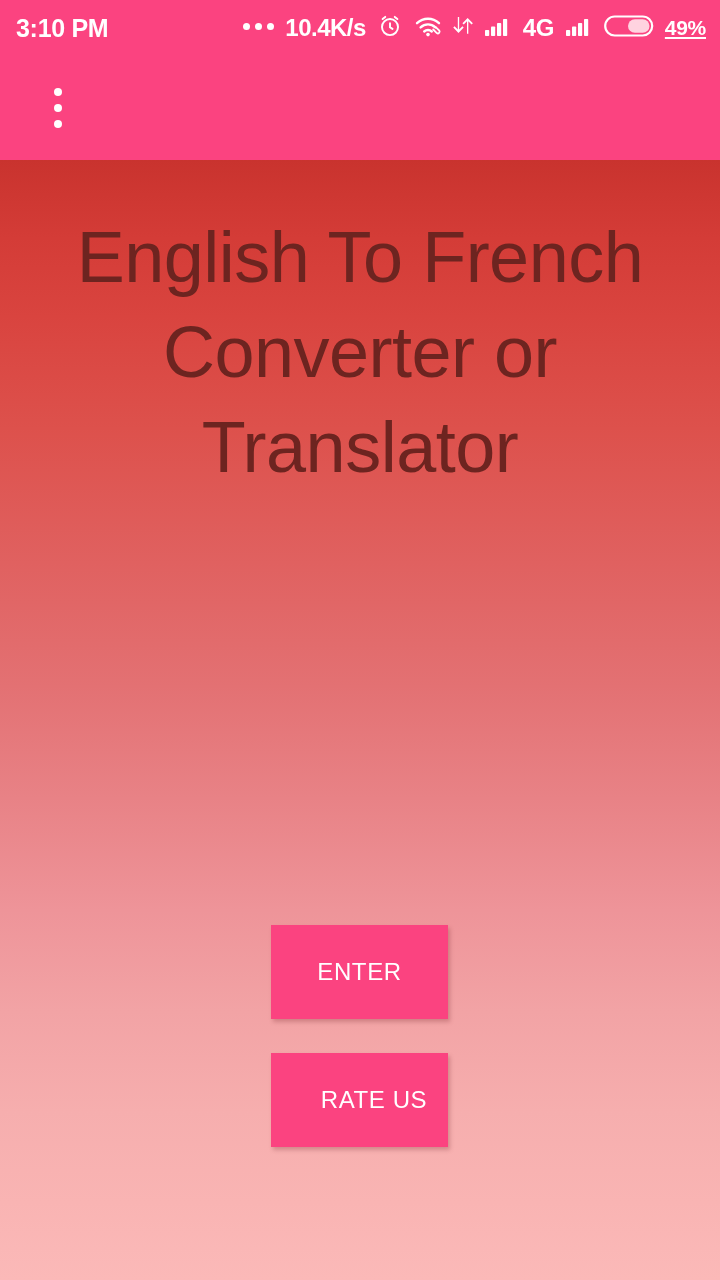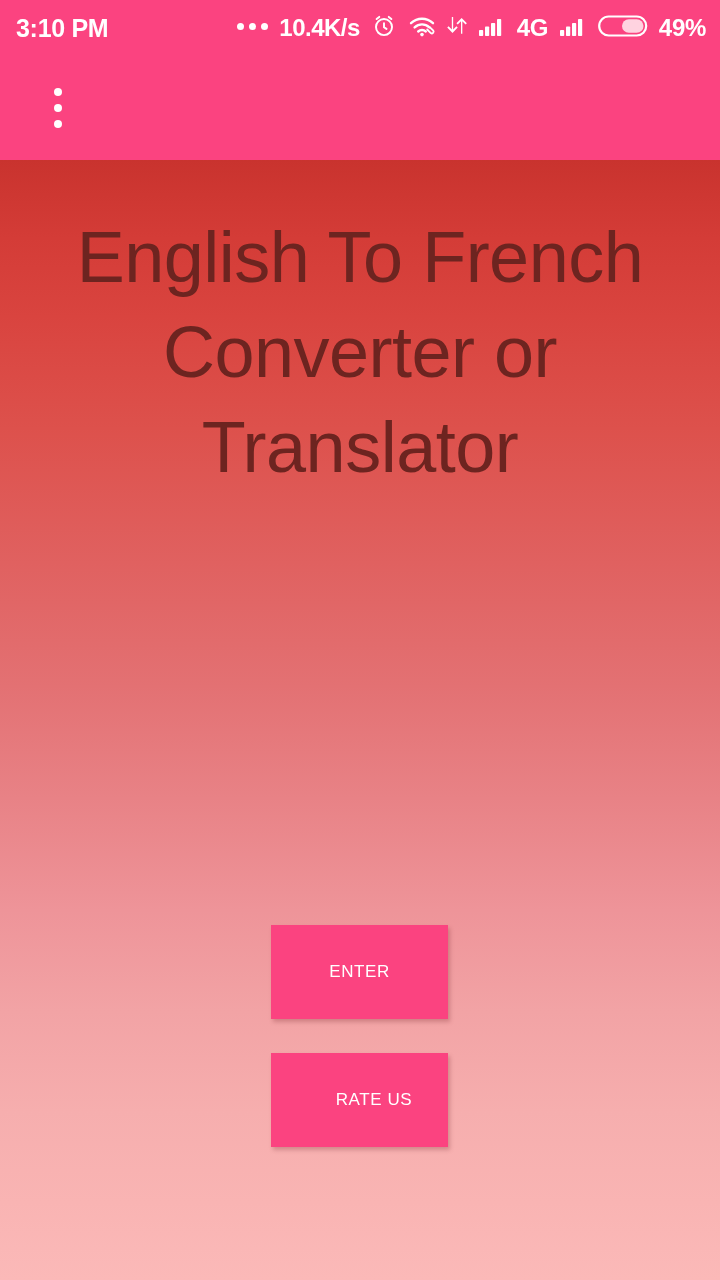--- a/index.html
+++ b/index.html
@@ -23,21 +23,21 @@
     font-size:25px; font-weight:bold; letter-spacing:-0.3px;
     color:#ffffff; white-space:nowrap;
   }
   .status-right{
     margin-left:auto;
     display:flex; align-items:center; gap:11px;
   }
   .dots-icon{ display:flex; gap:5px; align-items:center; padding-bottom:3px;}
   .dots-icon i{ width:7px;height:7px;border-radius:50%;background:#ffffff;display:block;}
   .netspeed{ font-size:24px; font-weight:bold; letter-spacing:-0.5px; white-space:nowrap;}
-  .pct{ font-size:24px; font-weight:bold; letter-spacing:-0.3px;}
+  .pct{ font-size:21px; font-weight:bold; letter-spacing:-0.3px;text-decoration:underline;}
   .sb-ico{ display:block; }
 
   
   .app-bar{
     position:absolute; top:56px; left:0; width:720px; height:104px;
     background:#fb4380;
     display:flex; align-items:center;
     padding:0 22px 0 34px;
   }
   .app-title{
@@ -81,21 +81,21 @@
   }
 
   .btn{
     position:absolute;
     left:271px;
     width:177px;
     background:#fb4380;
     color:#ffffff;
     border:none;
     font-family:"Liberation Sans", sans-serif;
-    font-size:17px;
+    font-size:24px;
     letter-spacing:0.6px;
     display:flex; align-items:center; justify-content:center;
     box-shadow:2px 3px 4px rgba(120,40,45,0.28);
   }
   .btn-enter{ top:765px; height:94px; }
   .btn-rate { top:893px; height:94px;padding-left:29px; }
 </style>
 </head>
 <body>
 

